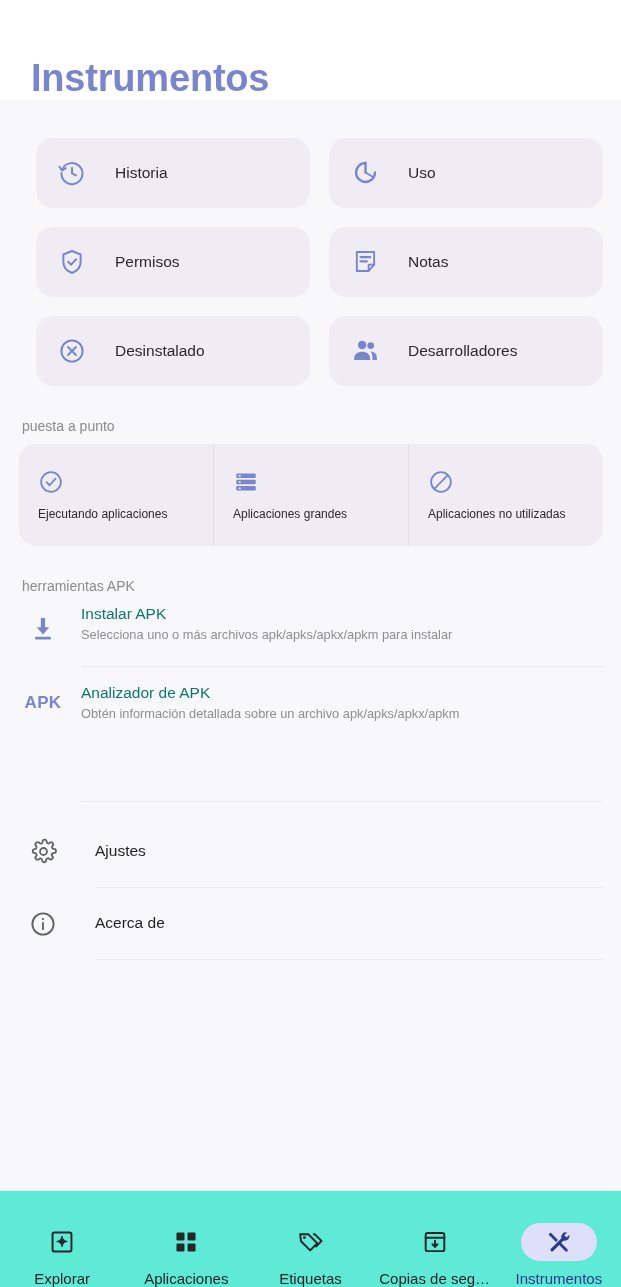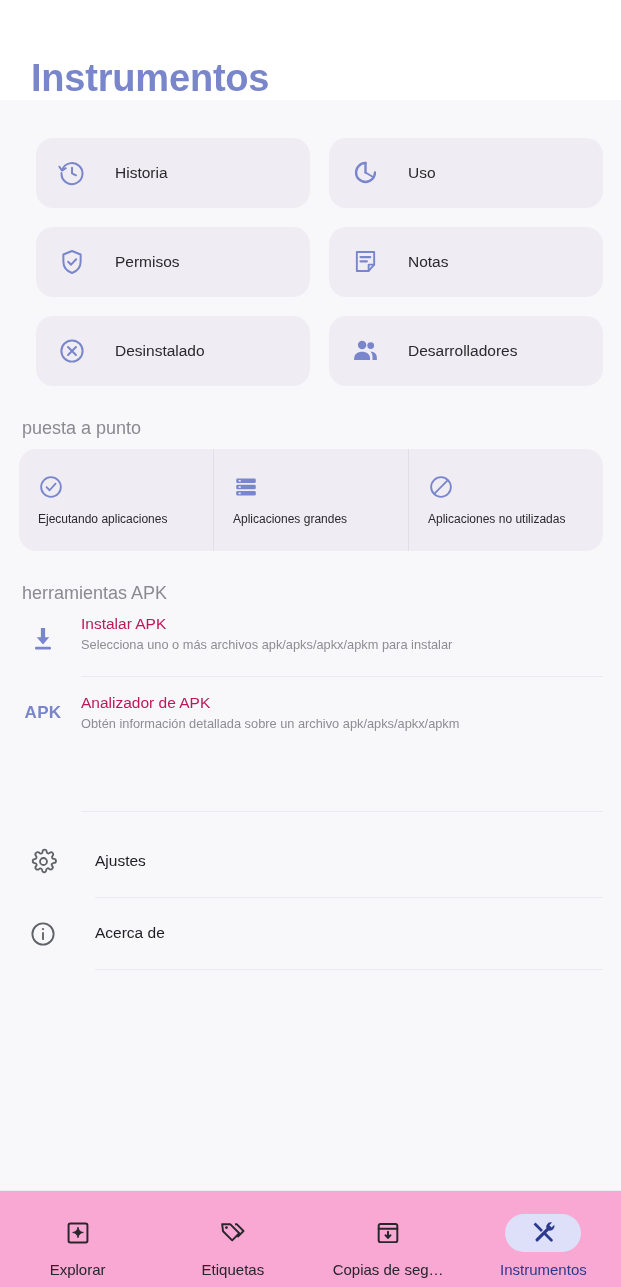--- a/index.html
+++ b/index.html
@@ -69,21 +69,21 @@
     flex: 0 0 30px;
   }
   .tool-card .tlabel {
     margin-left: 28px;
     font-size: 15.5px;
     color: #2a2a2e;
   }
 
   
   .section-label {
-    font-size: 18px;
+    font-size: 14px;
     color: #8a8a90;
     padding: 32px 0 10px 22px;
   }
 
   
   .tune-wrap { padding: 0 18px 0 19px; }
   .tune-card {
     background: #efedf3;
     border-radius: 17px;
     height: 102px;
@@ -129,21 +129,21 @@
     padding-top: 10px;
   }
   .list-row .ltext {
     flex: 1 1 auto;
     margin-left: 19px;
     padding-bottom: 22px;
     border-bottom: 1px solid #eceaf0;
   }
   .list-row .ltitle {
     font-size: 15.5px;
-    color: #be185d;
+    color: #0f766e;
     line-height: 1.25;
   }
   .list-row .lsub {
     font-size: 12.8px;
     color: #8d8d94;
     margin-top: 4px;
     line-height: 1.3;
   }
   .row-tall { margin-top: 16px; }
   .row-tall .ltext { padding-bottom: 78px; }
@@ -171,23 +171,23 @@
   .apk-text {
     font-size: 17px;
     font-weight: bold;
     color: #7986cb;
     letter-spacing: 0.3px;
   }
 
   
   .bottom-nav {
     height: 97px;
-    background: #f9a8d4;
-    display: flex;
-    align-items: center;
+    background: #5eead4;
+    display: flex;
+    align-items: flex-end;
     justify-content: space-around;
     padding-top: 13px;
     border-top: 1px solid #ececf0;
     flex: 0 0 97px;
   }
   .nav-item {
     width: 124px;
     display: flex;
     flex-direction: column;
     align-items: center;
@@ -388,20 +388,33 @@
         <span>
           <svg width="26" height="26" viewBox="0 0 24 24" fill="none" stroke="#26262b" stroke-width="1.8" stroke-linejoin="round">
             <rect x="3.3" y="3.3" width="17.4" height="17.4" rx="1.6"></rect>
             <path d="M12 6.6c.5 2.9 2 4.4 4.9 4.9-2.9.5-4.4 2-4.9 4.9-.5-2.9-2-4.4-4.9-4.9 2.9-.5 4.4-2 4.9-4.9Z" fill="#26262b" stroke-width="0.8"></path>
           </svg>
         </span>
       </span>
       <span class="nav-label">Explorar</span>
     </div>
 
+    <div class="nav-item">
+      <span class="nav-pill">
+        <span>
+          <svg width="26" height="26" viewBox="0 0 24 24" fill="#26262b">
+            <rect x="3.2" y="3.2" width="7.4" height="7.4" rx="1.1"></rect>
+            <rect x="13.4" y="3.2" width="7.4" height="7.4" rx="1.1"></rect>
+            <rect x="3.2" y="13.4" width="7.4" height="7.4" rx="1.1"></rect>
+            <rect x="13.4" y="13.4" width="7.4" height="7.4" rx="1.1"></rect>
+          </svg>
+        </span>
+      </span>
+      <span class="nav-label">Aplicaciones</span>
+    </div>
 
     <div class="nav-item">
       <span class="nav-pill">
         <span>
           <svg width="27" height="27" viewBox="0 0 24 24" fill="none" stroke="#26262b" stroke-width="1.7" stroke-linejoin="round">
             <path d="M3.4 4.2h7.1l8.1 8.1-6.3 6.3-8.1-8.1Z" transform="translate(-0.6 0.4)"></path>
             <circle cx="6.6" cy="7.6" r="1.25" fill="#26262b" stroke="none"></circle>
             <path d="M14.3 4.6h1.4l6.1 6.1-5.4 5.4"></path>
           </svg>
         </span>

